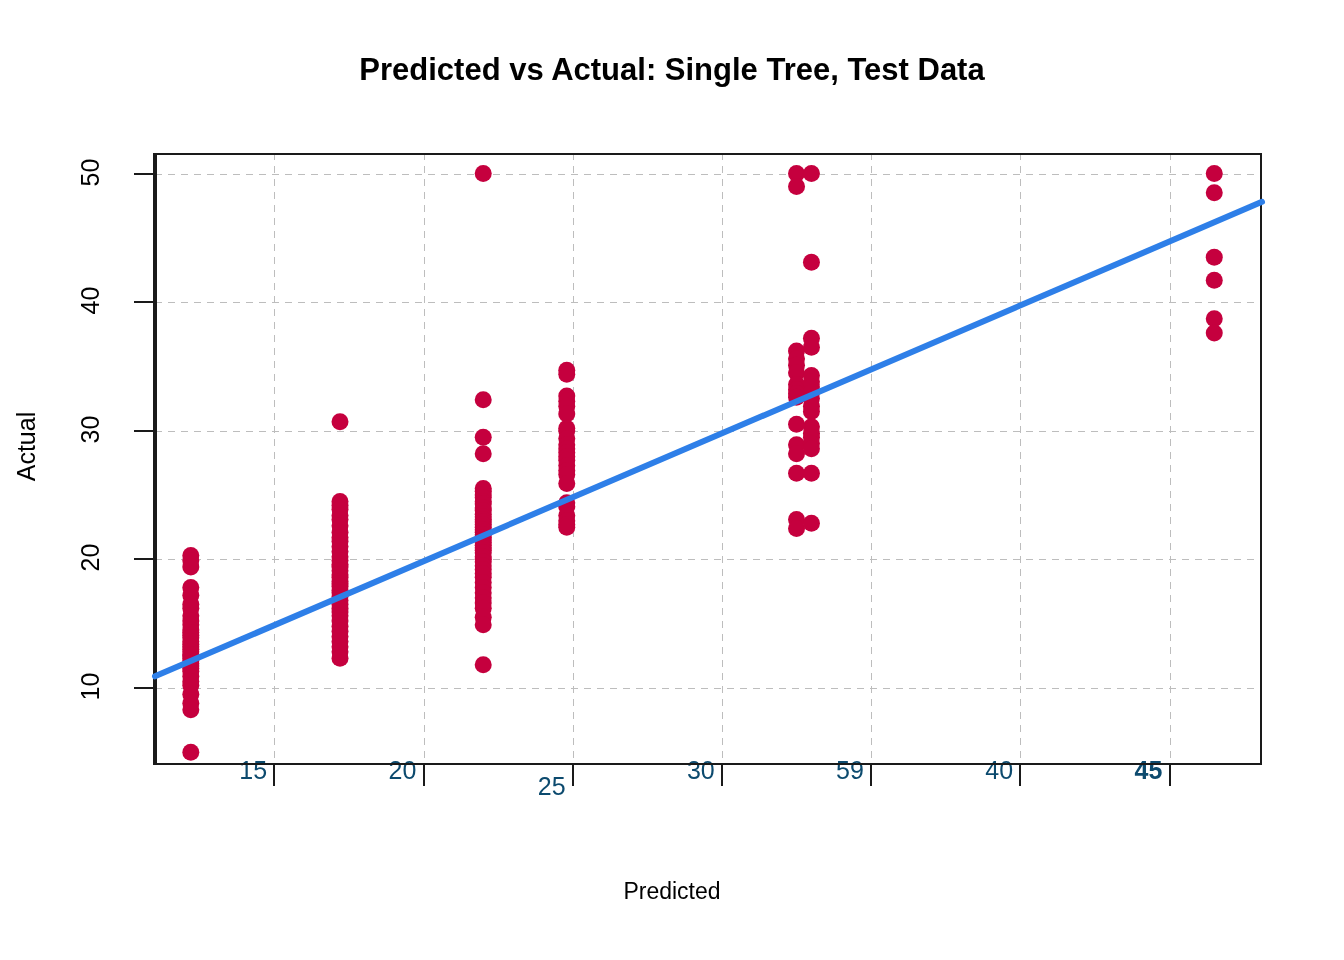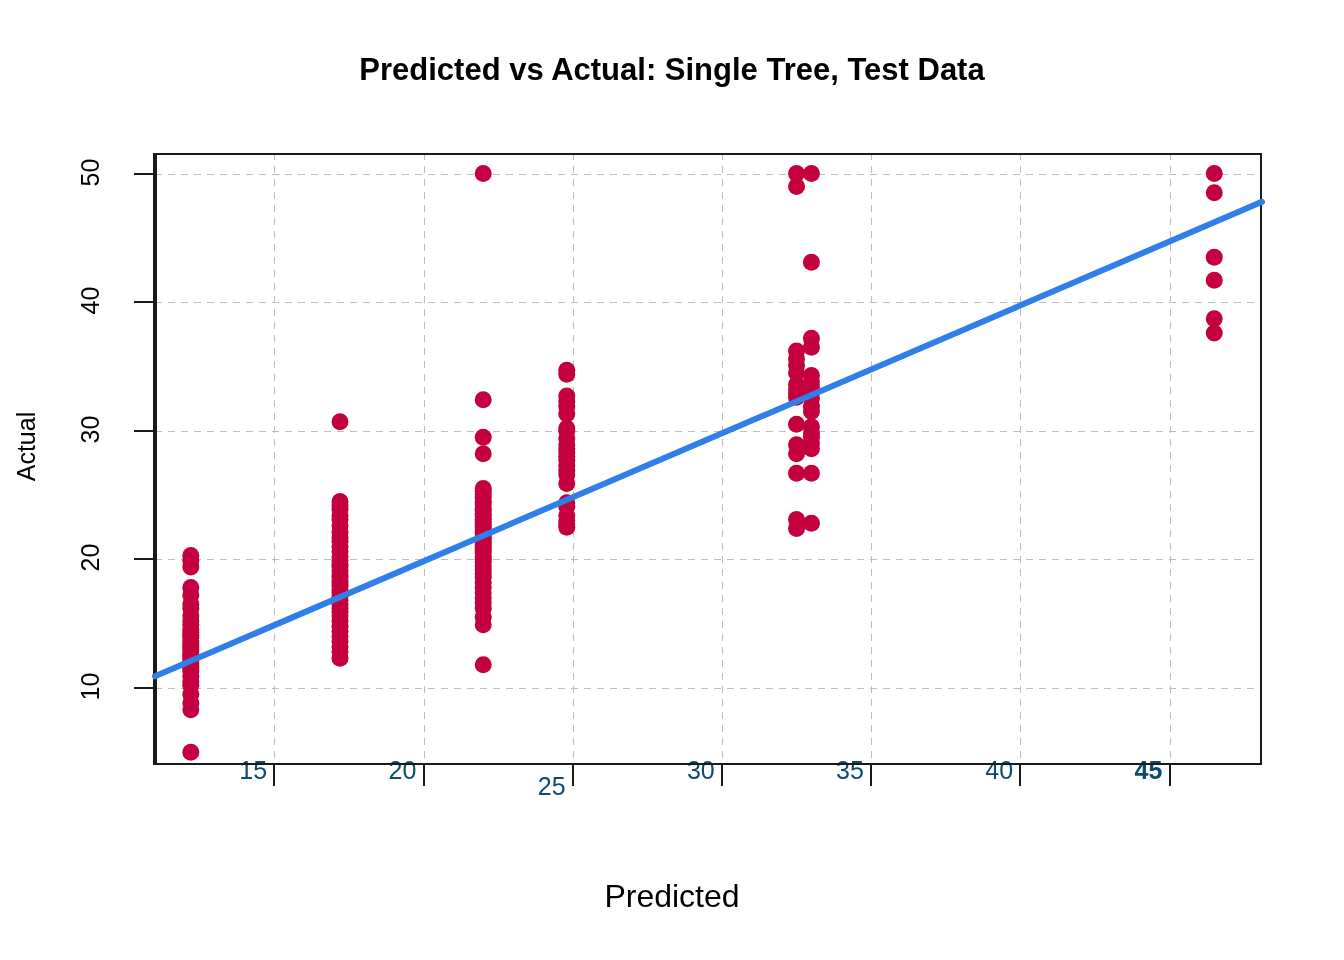--- a/index.html
+++ b/index.html
@@ -31,21 +31,21 @@
     font-size: 31px;
     color: #000000;
     letter-spacing: 0px;
   }
   .xlabel {
     position: absolute;
     left: 0;
     top: 878px;
     width: 1344px;
     text-align: center;
-    font-size: 32px;
+    font-size: 23px;
     color: #000000;
   }
   .ylabel {
     position: absolute;
     left: -44px;
     top: 432px;
     width: 140px;
     text-align: center;
     font-size: 25px;
     color: #000000;
@@ -166,21 +166,21 @@
       <div class="ytick-label" style="left: 60px; top: 157.571px;">50</div>
       <div class="xtick-mark" style="left: 273.353px;"></div>
       <div class="xtick-label" style="left: 239.353px;">15</div>
       <div class="xtick-mark" style="left: 422.544px;"></div>
       <div class="xtick-label" style="left: 388.544px;">20</div>
       <div class="xtick-mark" style="left: 571.736px;"></div>
       <div class="xtick-label" style="left: 537.736px; margin-top: 16px;">25</div>
       <div class="xtick-mark" style="left: 720.927px;"></div>
       <div class="xtick-label" style="left: 686.927px;">30</div>
       <div class="xtick-mark" style="left: 870.119px;"></div>
-      <div class="xtick-label" style="left: 836.119px;">35</div>
+      <div class="xtick-label" style="left: 836.119px;">59</div>
       <div class="xtick-mark" style="left: 1019.31px;"></div>
       <div class="xtick-label" style="left: 985.31px;">40</div>
       <div class="xtick-mark" style="left: 1168.5px;"></div>
       <div class="xtick-label" style="left: 1134.5px; font-weight: bold;">45</div>
     </div>
 
   <div class="axis-line-y"></div>
   <div class="axis-line-x"></div>
   <div class="plot-frame"></div>
 

